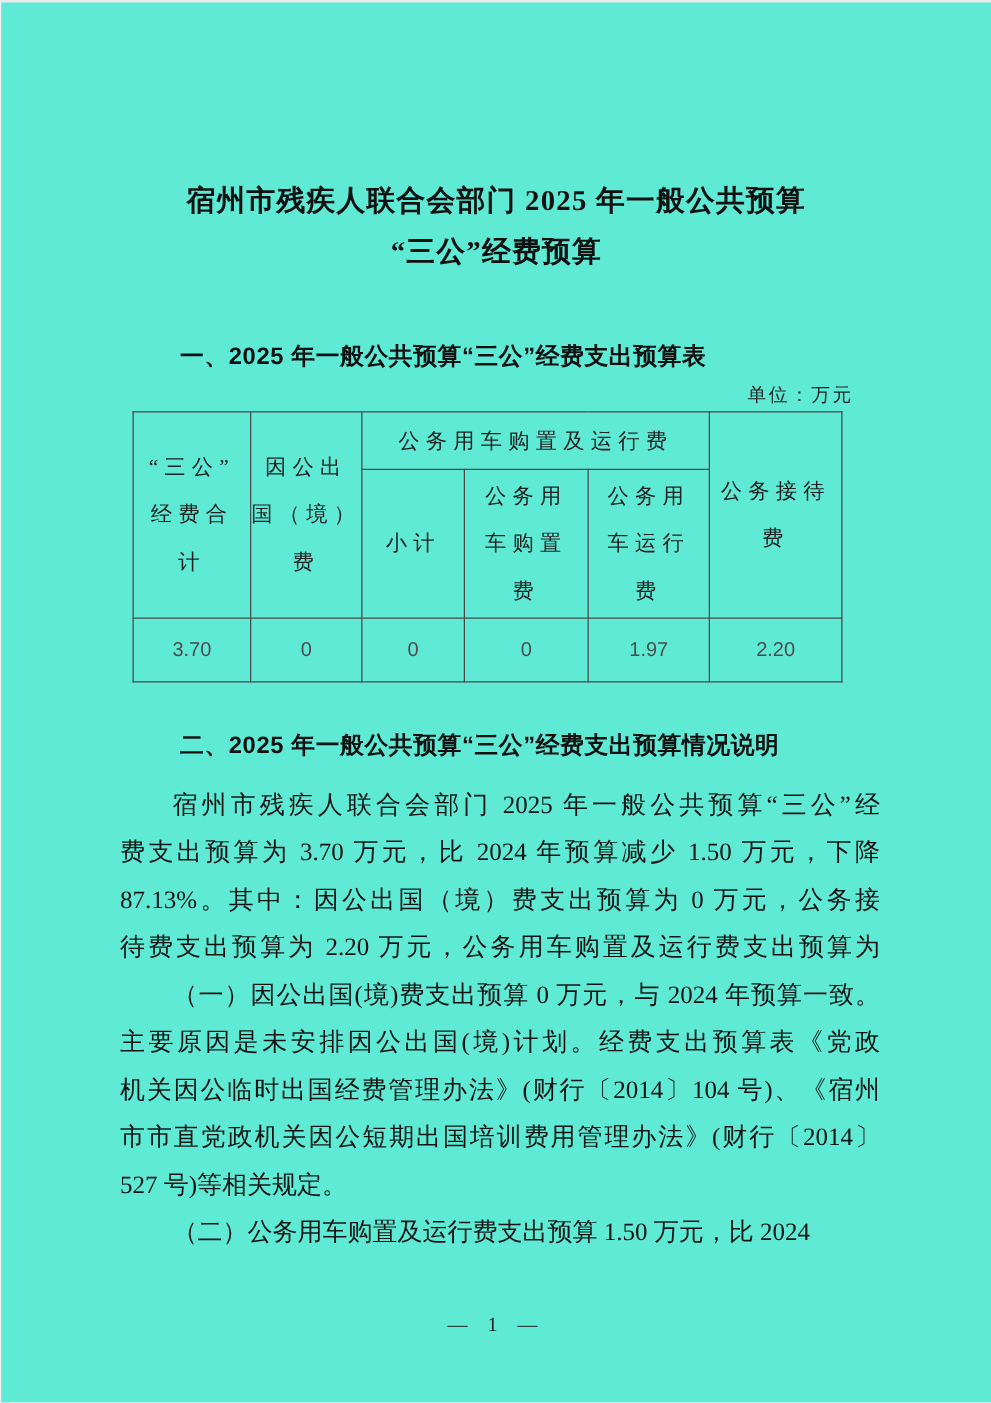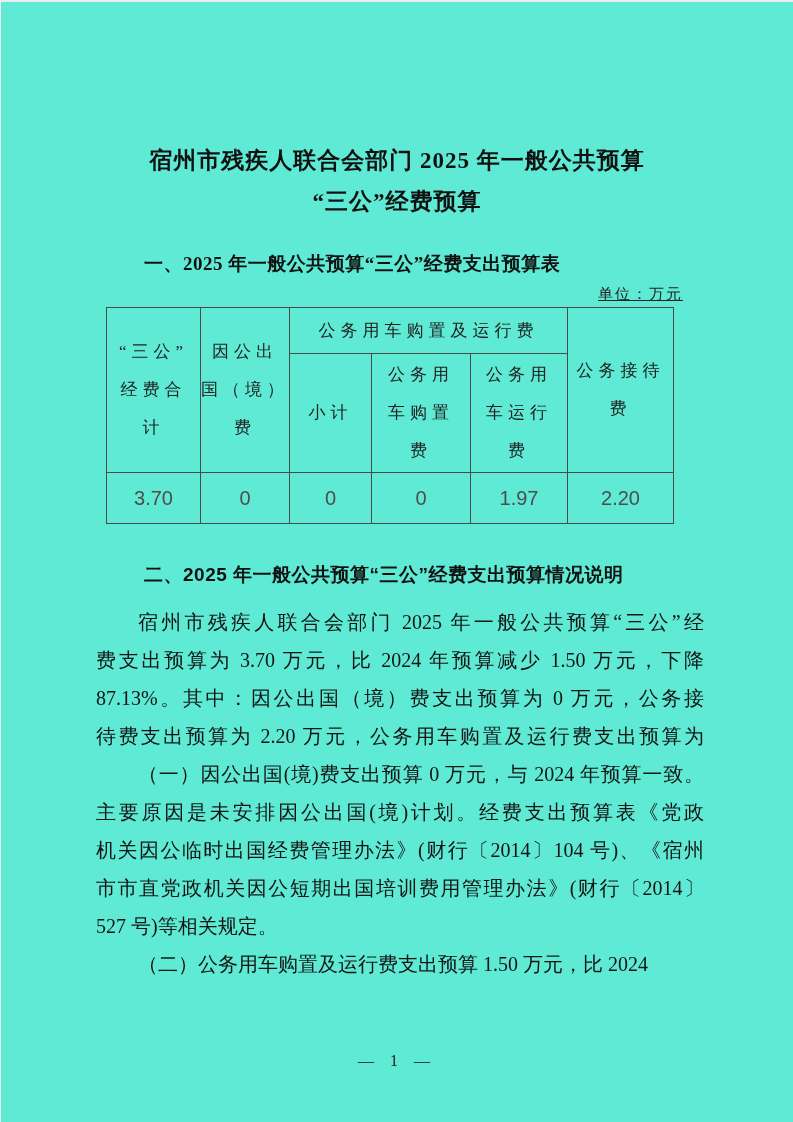--- a/index.html
+++ b/index.html
@@ -32,34 +32,33 @@
   
   .sec-heading {
     font-family: "Liberation Sans", "DejaVu Sans", sans-serif;
     font-weight: bold;
     font-size: 19px;
     line-height: 27px;
     color: #111;
     padding-left: 48px;
     letter-spacing: 0.5px;
   }
-  .sec1-heading { margin-top: 28px; font-family: Liberation Serif, serif; }
+  .sec1-heading { margin-top: 50px; }
   .sec2-heading { margin-top: 37px; margin-bottom: 15px; }
 
   
   .unit-note {
     width: 577px;
     margin-left: 10px;
     margin-top: 8px;
     margin-bottom: 3px;
     text-align: right;
     font-size: 15px;
     letter-spacing: 2px;
     color: #222;
-    text-decoration: underline;
   }
 
   
   table.budget {
     margin-left: 10px;
     width: 567px;
     border-collapse: collapse;
     table-layout: fixed;
   }
   table.budget td {
@@ -73,21 +72,21 @@
     color: #222;
     overflow: hidden;
   }
   tr.hdr-row1 { height: 46px; }
   tr.hdr-row2 { height: 119px; }
   tr.data-row { height: 51px; }
   td.group-cell { line-height: 44px; letter-spacing: 6px; }
   td.sub-cell { line-height: 36px; }
   tr.data-row td {
     font-family: "Liberation Sans", "DejaVu Sans", sans-serif;
-    font-size: 20px;
+    font-size: 16px;
     letter-spacing: 0;
     color: #4d4d4d;
     line-height: 49px;
   }
 
   
   .body-text { margin-top: 0; }
   .bline {
     width: 608px;
     height: 38px;

